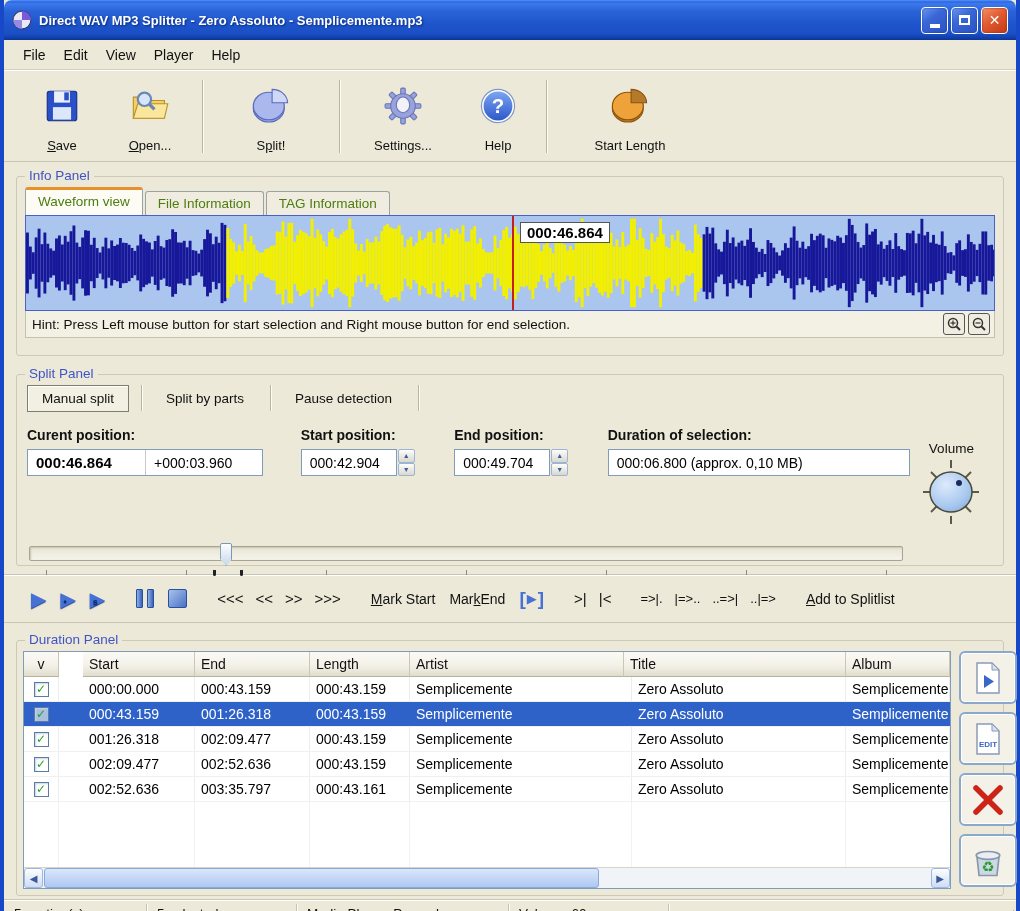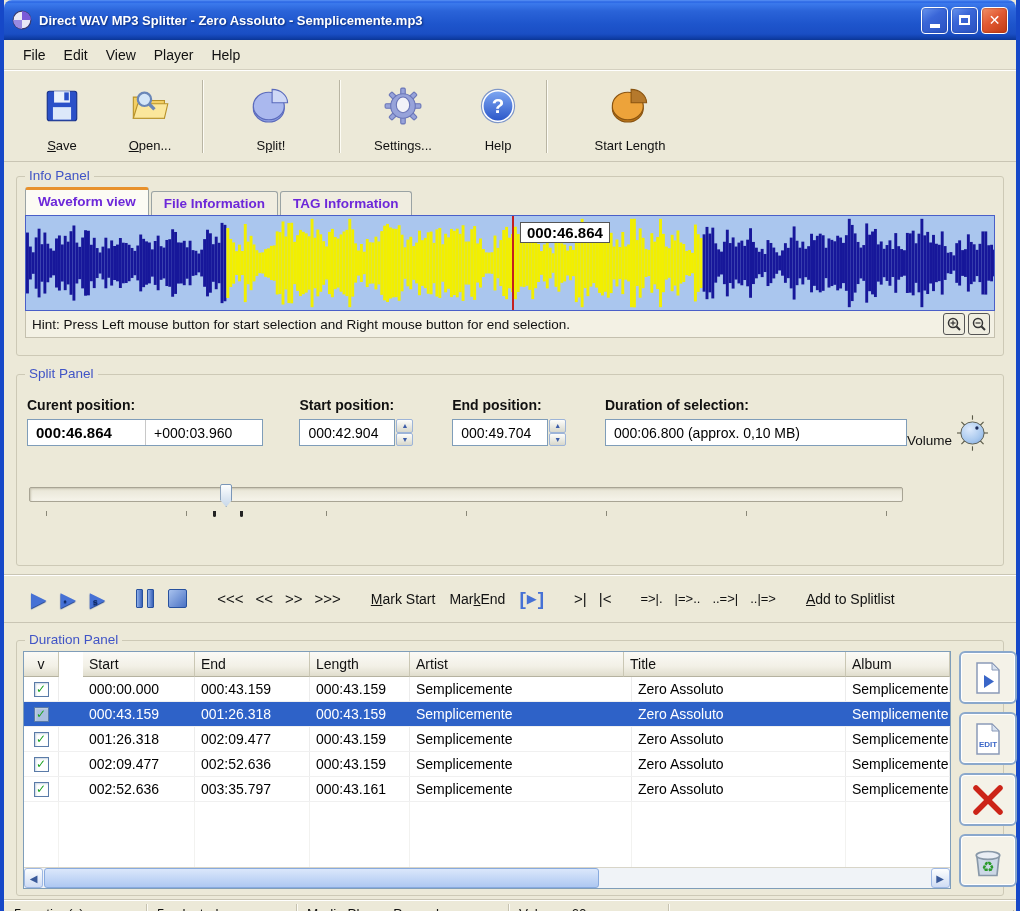--- a/index.html
+++ b/index.html
@@ -40,21 +40,21 @@
 
   
   .group { position:relative; border:1px solid #cdc9b6; border-radius:3px; margin:0 12px; background:#ece9d8; }
   .group-label { position:absolute; top:-9px; left:8px; background:#ece9d8; padding:0 4px;
     color:#4054c6; font-size:13.5px; }
 
   
   .info-group { margin-top:14px; height:180px; flex:0 0 180px; padding:10px 8px 6px 8px; }
   .tabs { display:flex; align-items:flex-end; height:28px; margin-left:0; }
   .tab { border:1px solid #9aa3a4; border-bottom:none; background:#f0ede0; padding:4px 12px 5px;
-    font-size:13.5px; margin-right:2px; border-radius:3px 3px 0 0; color:#6d28d9; height:24px;font-weight:bold; }
+    font-size:13.5px; margin-right:2px; border-radius:3px 3px 0 0; color:#4d7c0f; height:24px; }
   .tab.active { background:#fcfbf4; border-top:3px solid #e8912c; height:28px; padding-top:4px;
     position:relative; z-index:2; }
   .waveform { position:relative; height:96px; border:1px solid #4a5fc8; background:#aac6ee; overflow:hidden; }
   .waveform svg { position:absolute; inset:0; width:100%; height:100%; }
   .wf-cursor { position:absolute; top:0; bottom:0; width:2px; background:#c41f1f; z-index:3; }
   .wf-label { position:absolute; top:6px; z-index:4; background:#fff; border:1px solid #555;
     font-size:15px; font-weight:bold; padding:1px 6px; color:#000; }
   .hintrow { display:flex; align-items:center; height:27px; border:1px solid #c4c0ae; border-top:none;
     background:#f3f1e4; padding:0 4px 0 6px; font-size:13.5px; color:#111; }
   .hintrow .spacer { flex:1; }
@@ -76,21 +76,21 @@
   .curbox { width:236px; }
   .curbox .c1 { width:118px; font-weight:bold; font-size:15px; padding-left:8px;
     border-right:1px solid #c8c8c8; height:100%; display:flex; align-items:center; }
   .curbox .c2 { padding-left:8px; }
   .spinfield { display:flex; }
   .spinfield .txtbox { width:96px; padding-left:8px; }
   .spinner { width:17px; height:27px; display:flex; flex-direction:column; margin-left:1px; }
   .spinner div { flex:1; border:1px solid #9db4d8; background:linear-gradient(180deg,#fdfdfb,#d8d8cc);
     font-size:7px; color:#3d5da8; display:flex; align-items:center; justify-content:center; border-radius:2px; }
   .durbox { width:302px; padding-left:8px; }
-  .volume-area { margin-left:auto; width:86px; display:flex; flex-direction:row; align-items:center; }
+  .volume-area { margin-left:auto; width:86px; display:flex; flex-direction:column; align-items:center; }
   .vol-label { font-size:13.5px; color:#111; margin-top:14px; }
 
   .sliderrow { position:relative; height:46px; margin-top:14px; width:878px; }
   .slidertrack { position:absolute; left:2px; right:2px; top:4px; height:15px;
     border:1px solid #a8a494; border-radius:2px; background:linear-gradient(180deg,#e8e5d6,#f6f4ea);
     box-shadow:inset 1px 1px 2px #c8c4b2; }
   .sliderthumb { position:absolute; top:1px; width:12px; height:23px; background:linear-gradient(180deg,#fdfefe,#c8d8ea);
     border:1px solid #7a96b8; border-radius:2px 2px 0 0;
     clip-path:polygon(0 0,100% 0,100% 70%,50% 100%,0 70%); }
   .tickline { position:absolute; top:28px; left:2px; right:2px; height:6px; }
@@ -642,20 +642,28 @@
             <circle cx="6" cy="6" r="4.5" fill="none" stroke="#333" stroke-width="1.5"></circle>
             <line x1="9.5" y1="9.5" x2="13" y2="13" stroke="#333" stroke-width="2"></line>
             <line x1="3.5" y1="6" x2="8.5" y2="6" stroke="#333" stroke-width="1.2"></line>
           </svg>
       </div>
     </div>
   </div>
 
   <div class="group split-group">
     <span class="group-label">Split Panel</span>
+    <div class="flat-tabs">
+      <div class="flat-tab active">Manual split</div>
+      <div class="flat-sep"></div>
+      <div class="flat-tab">Split by parts</div>
+      <div class="flat-sep"></div>
+      <div class="flat-tab">Pause detection</div>
+      <div class="flat-sep"></div>
+    </div>
 
     <div class="posrow">
       <div class="fldgrp" style="width:260px">
         <span class="fldlabel">Curent position:</span>
         <div class="txtbox curbox">
           <span class="c1">000:46.864</span>
           <span class="c2">+000:03.960</span>
         </div>
       </div>
       <div class="fldgrp" style="width:140px; margin-left:22px">

